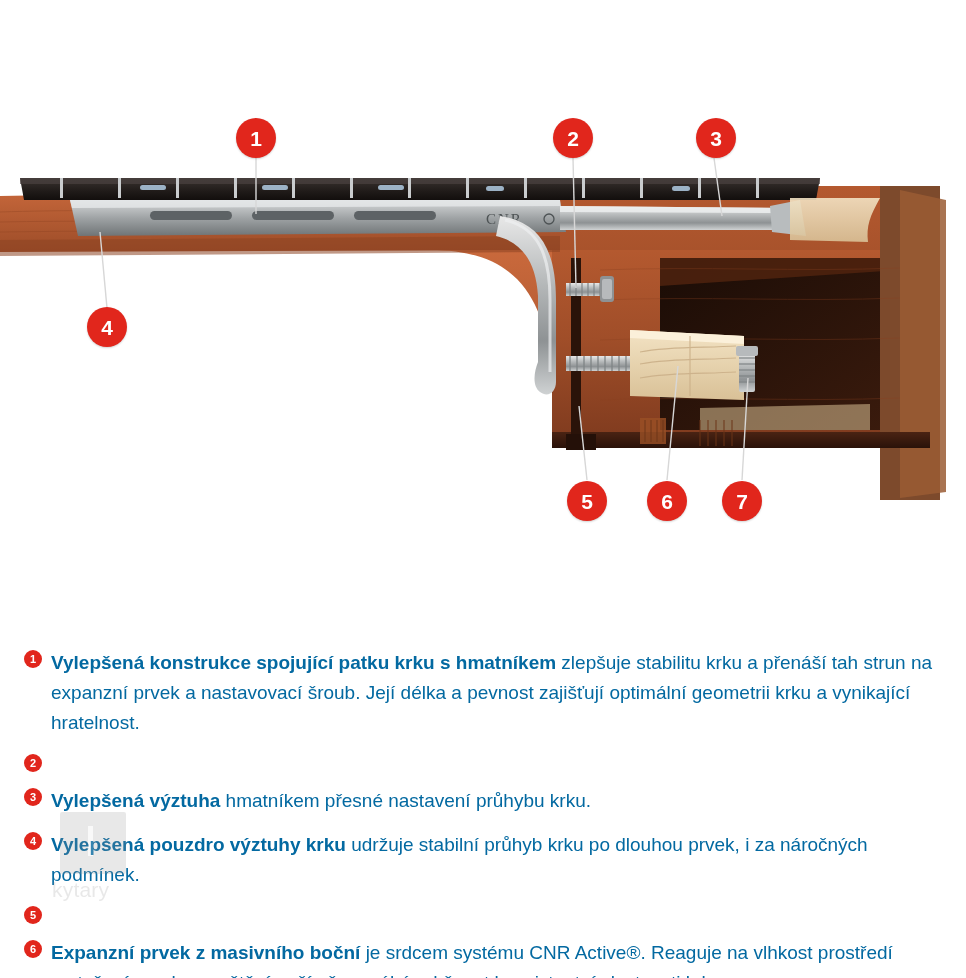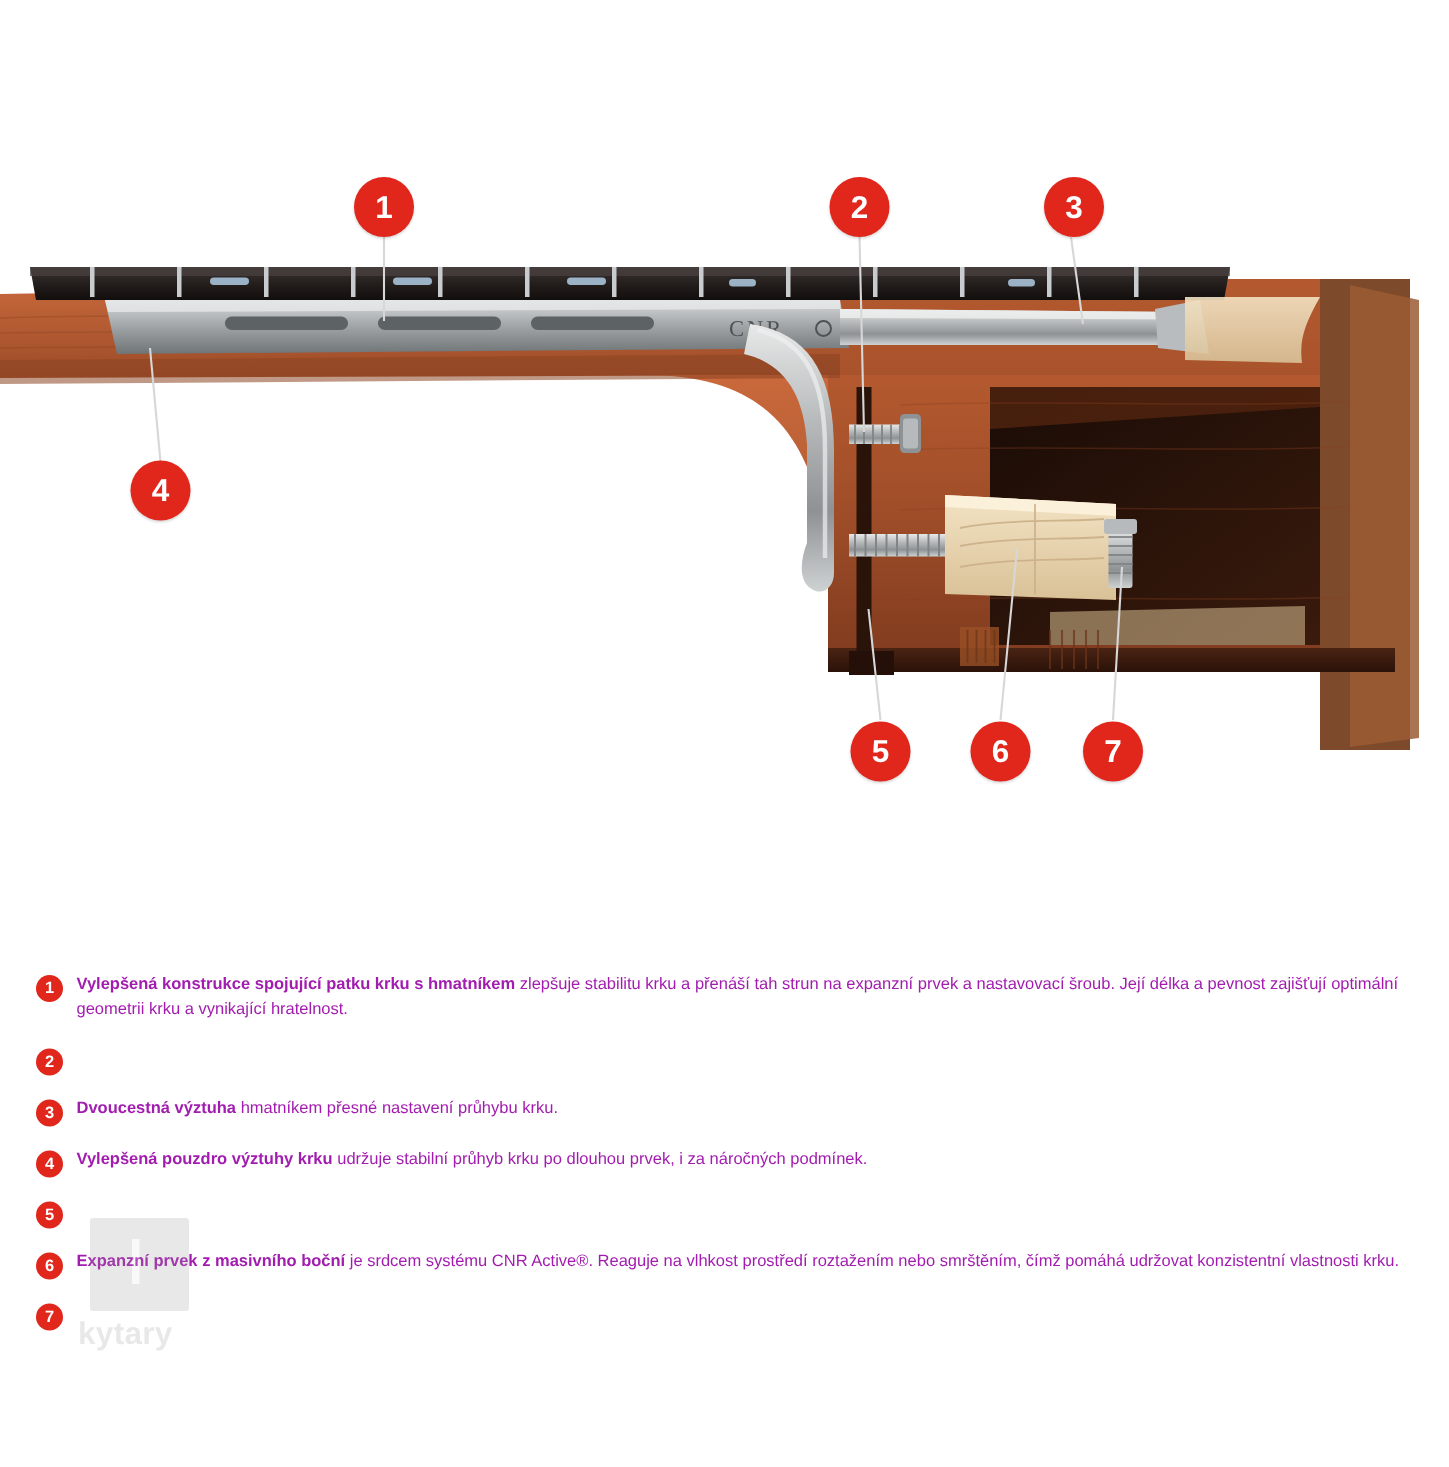--- a/index.html
+++ b/index.html
@@ -72,37 +72,36 @@
     color: #fff;
     font-size: 11px;
     font-weight: bold;
     display: flex;
     align-items: center;
     justify-content: center;
     margin-right: 9px;
     margin-top: 2px;
   }
   .legend-text {
-    font-size: 11px;
+    font-size: 19px;
     line-height: 1.58;
-    color: #a21caf;
+    color: #0369a1;
     max-width: 890px;
   }
   .legend-text b { font-weight: bold; }
 
   
   #watermark {
     position: absolute;
     left: 52px;
     top: 812px;
     width: 120px;
     height: 112px;
     opacity: .22;
     pointer-events: none;
-    font-weight: bold;
   }
   #watermark .wm-box {
     width: 66px;
     height: 62px;
     background: #9a9a9a;
     margin-left: 8px;
     position: relative;
     border-radius: 2px;
   }
   #watermark .wm-box:after {
@@ -341,21 +340,21 @@
     </div>
   </div>
 
   <div class="legend-row">
     <div class="legend-badge">2</div>
   </div>
 
   <div class="legend-row">
     <div class="legend-badge">3</div>
     <div class="legend-text">
-      <b>Dvoucestná výztuha</b><span> hmatníkem přesné nastavení průhybu krku.</span>
+      <b>Vylepšená výztuha</b><span> hmatníkem přesné nastavení průhybu krku.</span>
     </div>
   </div>
 
   <div class="legend-row">
     <div class="legend-badge">4</div>
     <div class="legend-text">
       <b>Vylepšená pouzdro výztuhy krku</b><span> udržuje stabilní průhyb krku po dlouhou prvek, i za náročných podmínek.</span>
     </div>
   </div>
 

